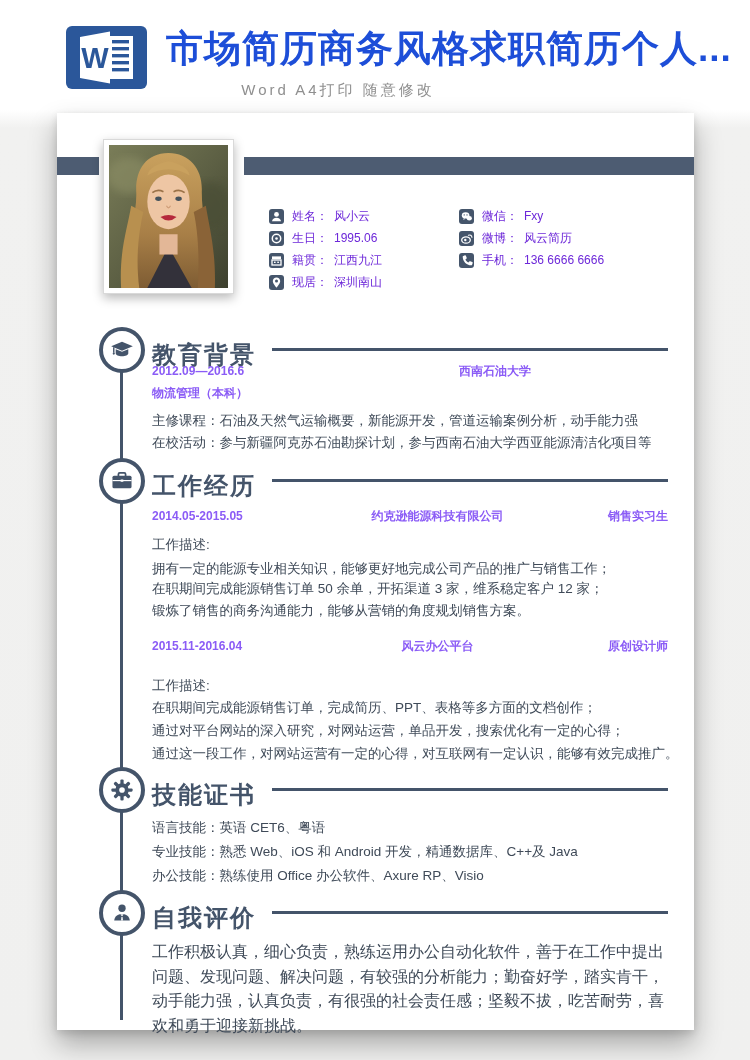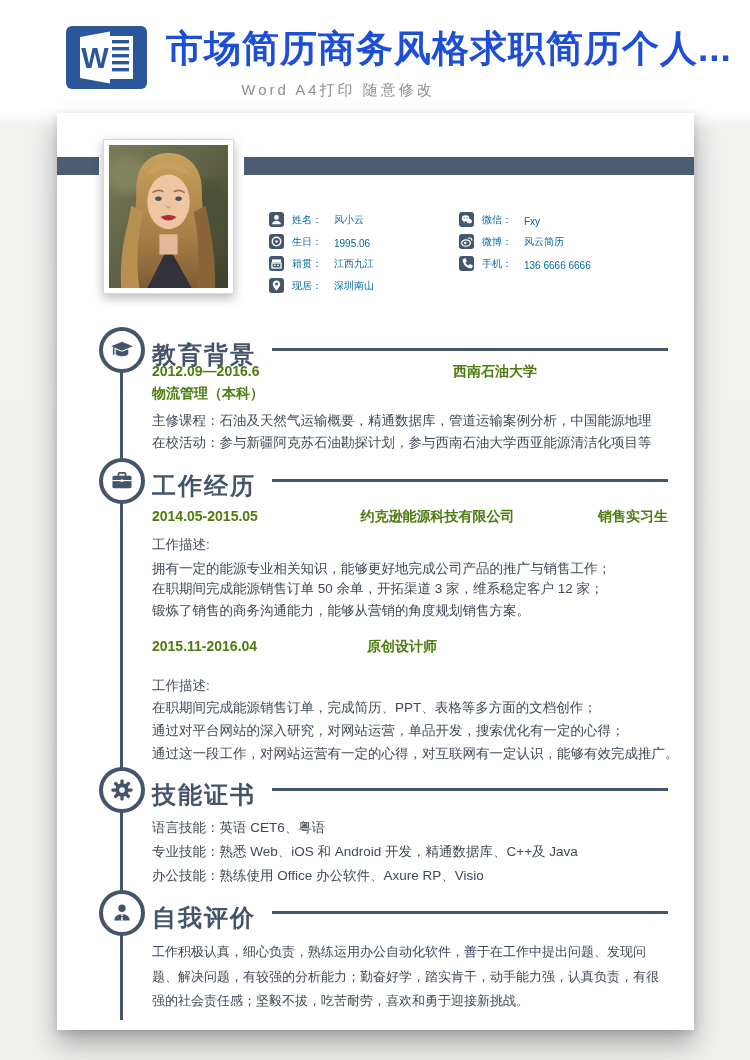--- a/index.html
+++ b/index.html
@@ -35,21 +35,21 @@
     position:absolute; left:46px; top:26px; width:131px; height:155px;
     background:#fff; border:1px solid #d9d9d9; padding:5px;
     box-shadow:0 4px 10px rgba(0,0,0,0.28);
   }
   .photo-frame svg { display:block; width:100%; height:100%; }
 
   
   .info-col { position:absolute; top:92px; }
   .info-col.left { left:212px; }
   .info-col.right { left:402px; }
-  .info-row { display:flex; align-items:flex-end; height:22px; font-size:10px; color:#0369a1; }
+  .info-row { display:flex; align-items:center; height:22px; font-size:12px; color:#6d28d9; }
   .info-ic { width:15px; height:15px; border-radius:3px; background:#45556b; margin-right:8px; flex:0 0 15px; }
   .info-ic svg { display:block; width:15px; height:15px; }
   .info-label { width:42px; }
   .info-value { white-space:nowrap; }
 
   
   .timeline { position:absolute; left:63px; top:237px; width:3px; height:670px; background:#44546a; }
   .sec-circle {
     position:absolute; left:42px; width:46px; height:46px; border-radius:50%;
     background:#fff; border:4px solid #44546a;
@@ -60,22 +60,22 @@
     position:absolute; left:95px; font-size:24px; font-weight:bold;
     color:#44546a; letter-spacing:2px; white-space:nowrap;
   }
   .sec-rule { position:absolute; left:215px; right:26px; height:3px; background:#44546a; }
 
   .row { position:absolute; left:95px; right:26px; font-size:13.5px; line-height:17px; white-space:nowrap; }
   .hrow { display:flex; align-items:baseline; }
   .hrow .period { flex:0 0 170px; }
   .hrow .mid { flex:1 1 auto; text-align:center; }
   .hrow .right { flex:0 0 115px; text-align:right; }
-  .navy-b { color:#4d7c0f; font-weight:bold; font-size:14px; }
-  .para { position:absolute; left:95px; width:518px; font-size:13px; line-height:24.5px; white-space:normal; }
+  .navy-b { color:#8b5cf6; font-weight:bold; font-size:12px; }
+  .para { position:absolute; left:95px; width:518px; font-size:16px; line-height:24.5px; white-space:normal; }
 </style>
 </head>
 <body>
 
 <div class="hdr">
   <div class="word-logo">
     <svg viewBox="0 0 81 63">
       <rect x="0" y="0" width="81" height="63" rx="6" fill="#2b579a"></rect>
       <rect x="42" y="10" width="25" height="43" fill="#ffffff"></rect>
       <rect x="46" y="14" width="17" height="3.4" fill="#2b579a"></rect>
@@ -223,21 +223,21 @@
         <circle cx="4.4" cy="15.3" r="1" fill="#44546a"></circle>
     </svg>
   </div>
   <div class="sec-title" style="top:226px">教育背景</div>
   <div class="sec-rule" style="top:235px"></div>
   <div class="row hrow" style="top:250px">
     <span class="period navy-b">2012.09—2016.6</span>
     <span class="mid navy-b">西南石油大学</span>
   </div>
   <div class="row navy-b" style="top:272px">物流管理（本科）</div>
-  <div class="row" style="top:299px">主修课程：石油及天然气运输概要，精通数据库，管道运输案例分析，中国能源地理</div>
+  <div class="row" style="top:299px">主修课程：石油及天然气运输概要，新能源开发，管道运输案例分析，动手能力强</div>
   <div class="row" style="top:321px">在校活动：参与新疆阿克苏石油勘探计划，参与西南石油大学西亚能源清洁化项目等</div>
 
   <div class="sec-circle" style="top:345px">
     <svg viewBox="0 0 24 24" width="26" height="26">
       <rect x="8.7" y="4.6" width="6.6" height="4" rx="1.2" fill="none" stroke="#44546a" stroke-width="1.6"></rect>
       <rect x="3.2" y="7.2" width="17.6" height="11.4" rx="1.4" fill="#44546a"></rect>
       <path d="M3.2 11.6h17.6" stroke="#ffffff" stroke-width="1.1"></path>
       <rect x="10.6" y="10.6" width="2.8" height="2" rx="0.5" fill="#ffffff"></rect>
     </svg>
   </div>
@@ -249,20 +249,21 @@
     <span class="mid navy-b">约克逊能源科技有限公司</span>
     <span class="right navy-b">销售实习生</span>
   </div>
   <div class="row" style="top:423px">工作描述:</div>
   <div class="row" style="top:447px">拥有一定的能源专业相关知识，能够更好地完成公司产品的推广与销售工作；</div>
   <div class="row" style="top:467px">在职期间完成能源销售订单 50 余单，开拓渠道 3 家，维系稳定客户 12 家；</div>
   <div class="row" style="top:489px">锻炼了销售的商务沟通能力，能够从营销的角度规划销售方案。</div>
 
   <div class="row hrow" style="top:525px">
     <span class="period navy-b">2015.11-2016.04</span>
+    <span class="mid navy-b">风云办公平台</span>
     <span class="right navy-b">原创设计师</span>
   </div>
   <div class="row" style="top:564px">工作描述:</div>
   <div class="row" style="top:586px">在职期间完成能源销售订单，完成简历、PPT、表格等多方面的文档创作；</div>
   <div class="row" style="top:609px">通过对平台网站的深入研究，对网站运营，单品开发，搜索优化有一定的心得；</div>
   <div class="row" style="top:632px">通过这一段工作，对网站运营有一定的心得，对互联网有一定认识，能够有效完成推广。</div>
 
   <div class="sec-circle" style="top:654px">
     <svg viewBox="0 0 24 24" width="26" height="26">
       <g fill="#44546a">

